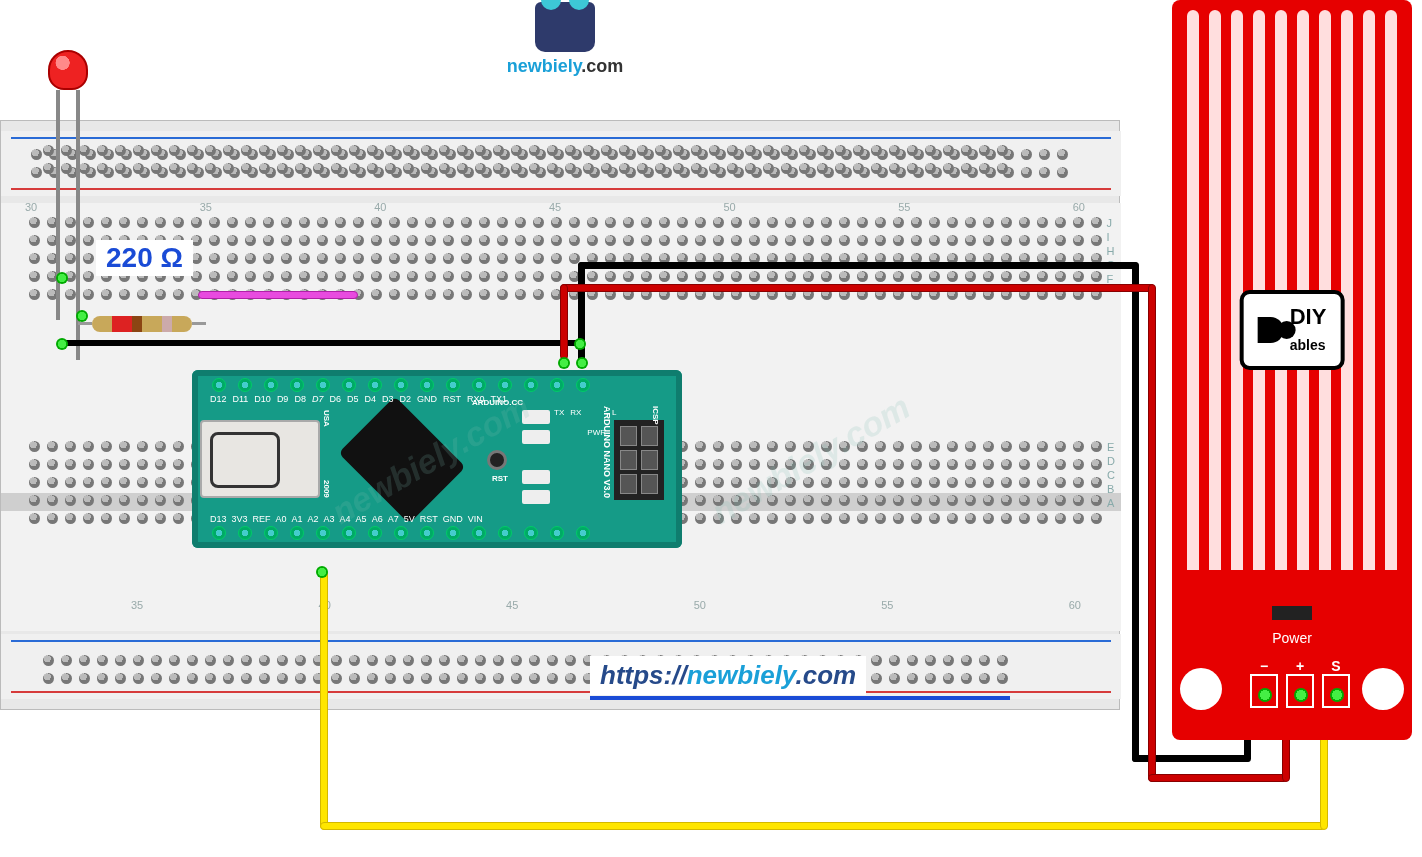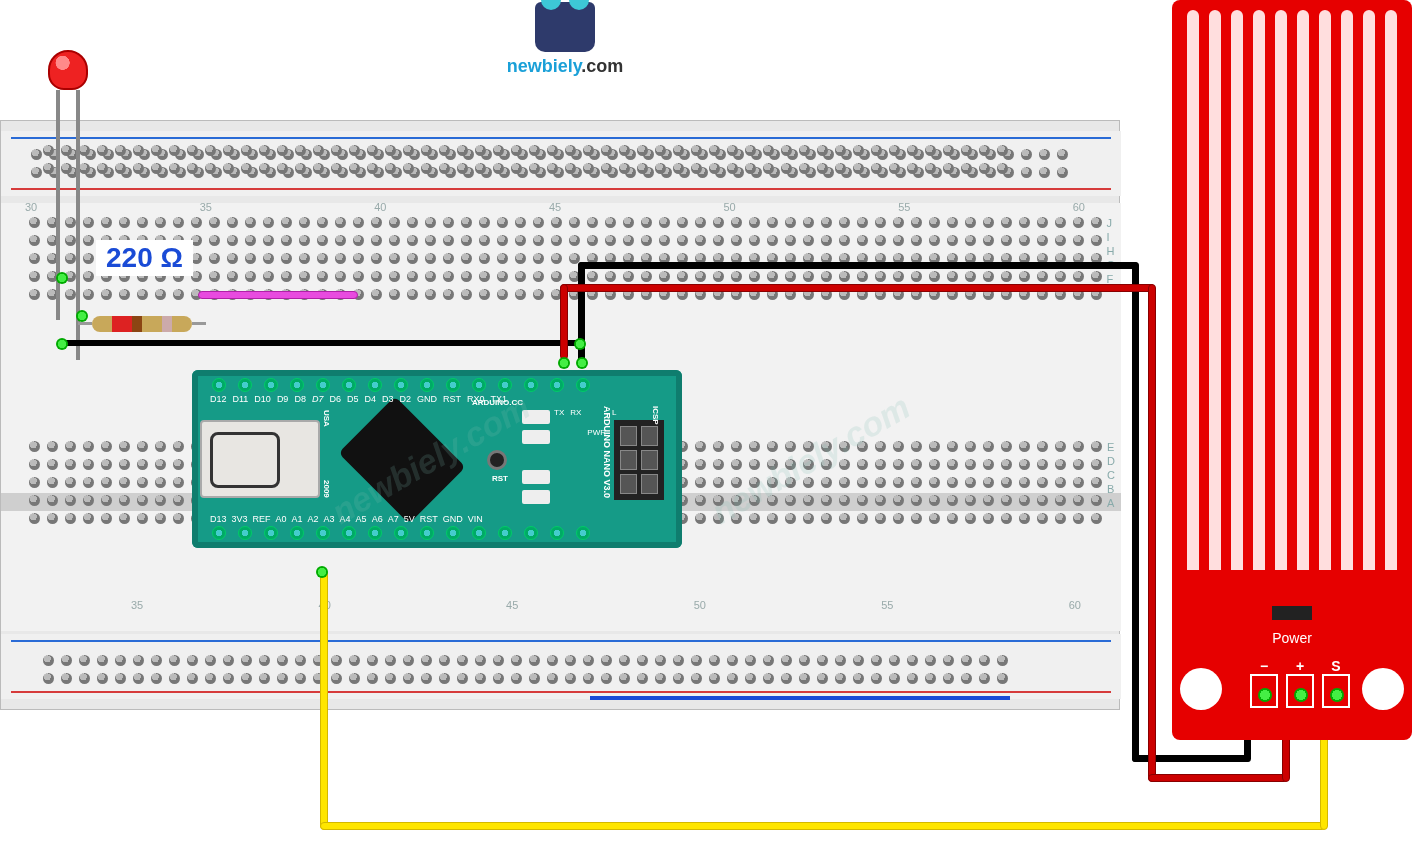--- a/index.html
+++ b/index.html
@@ -1574,37 +1574,47 @@
         <div></div>
         <div></div>
         <div></div>
         <div></div>
       <div></div>
         <div></div>
         <div></div>
         <div></div>
         <div></div>
     </div>
+    <div class="brand">
+      <span class="glyph"></span>
+      <span>
+        <span>DIY</span><br>
+        <span style="font-size:14px;font-weight:700;">ables</span>
+      </span>
+    </div>
     <div class="sw"></div>
     <div class="pwr">Power</div>
     <div class="holes">
       <div class="mhole"></div>
         <div class="mhole"></div>
     </div>
     <div class="pads">
       <div class="pad">
           <div class="lab">−</div>
         </div>
       <div class="pad">
           <div class="lab">+</div>
         </div>
       <div class="pad">
           <div class="lab">S</div>
         </div>
     </div>
   </div>
 
+  <div class="url">
+    <span class="p1">https://</span><span class="p2">newbiely</span><span class="p1">.com</span>
+  </div>
   <div class="url-ul"></div>
 
   <div class="wmark" style="left:320px;top:440px;">newbiely.com</div>
   <div class="wmark" style="left:700px;top:440px;">newbiely.com</div>
 
 </div>
 
 </body></html>

